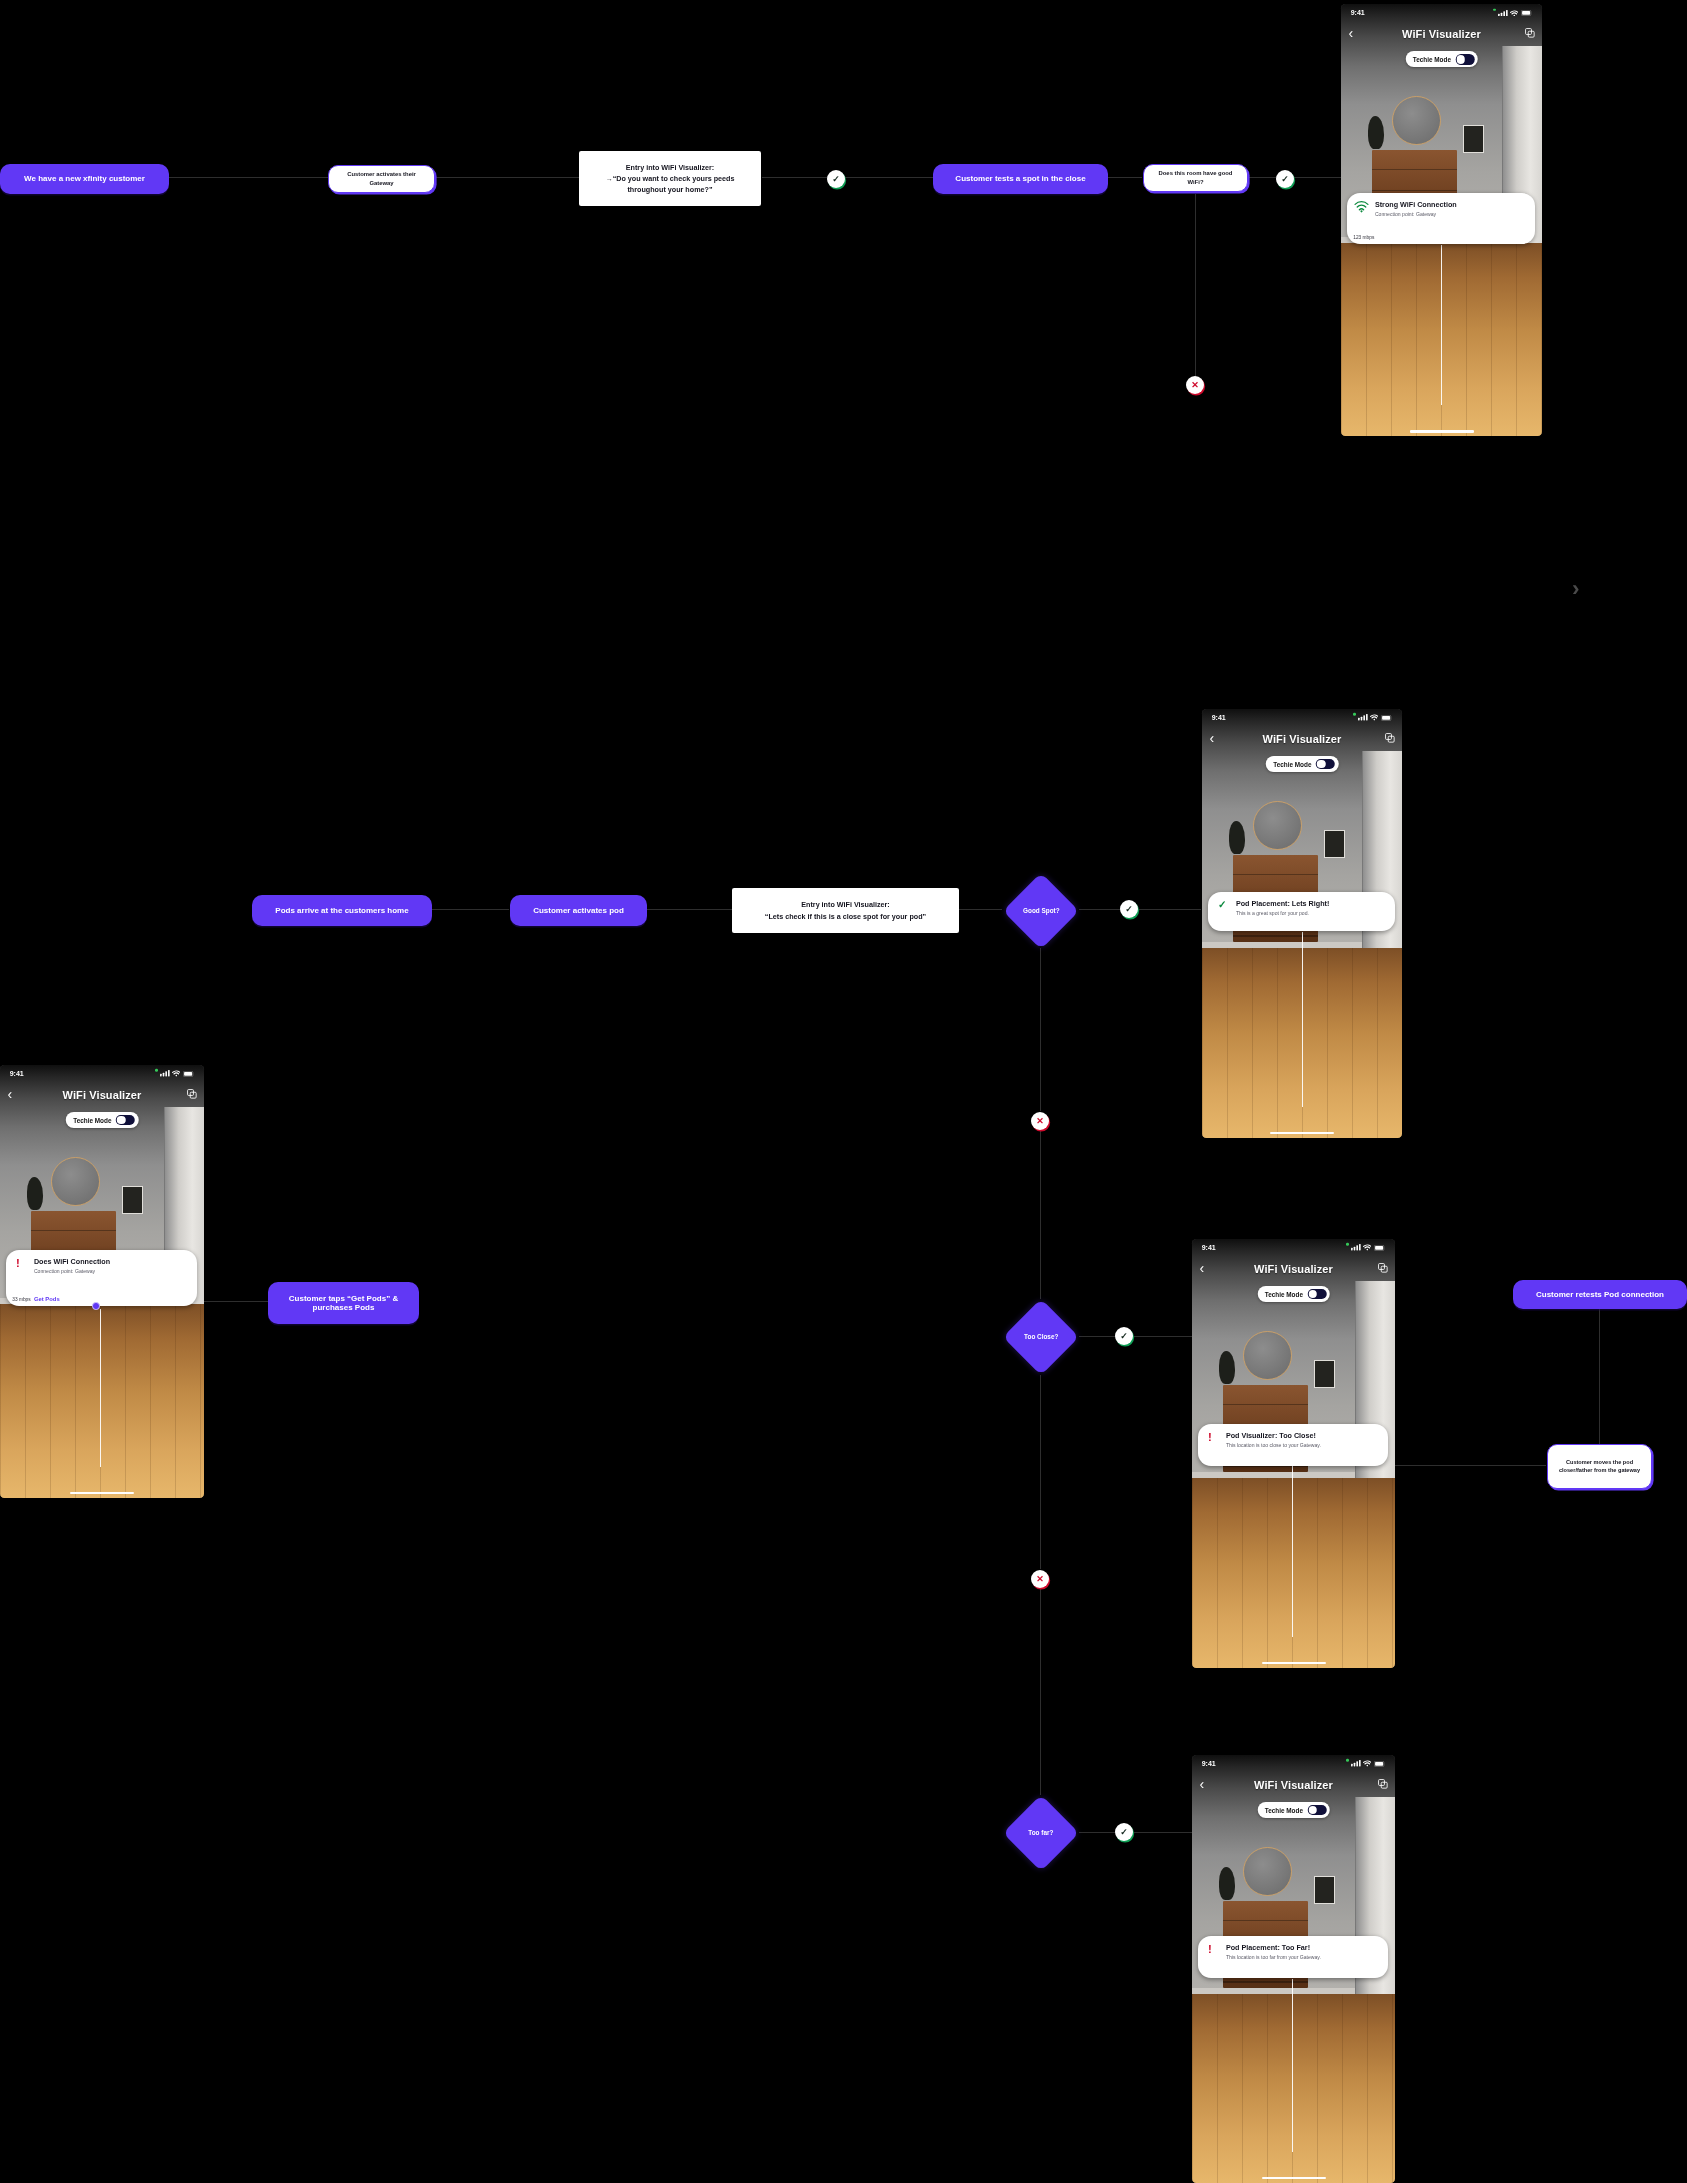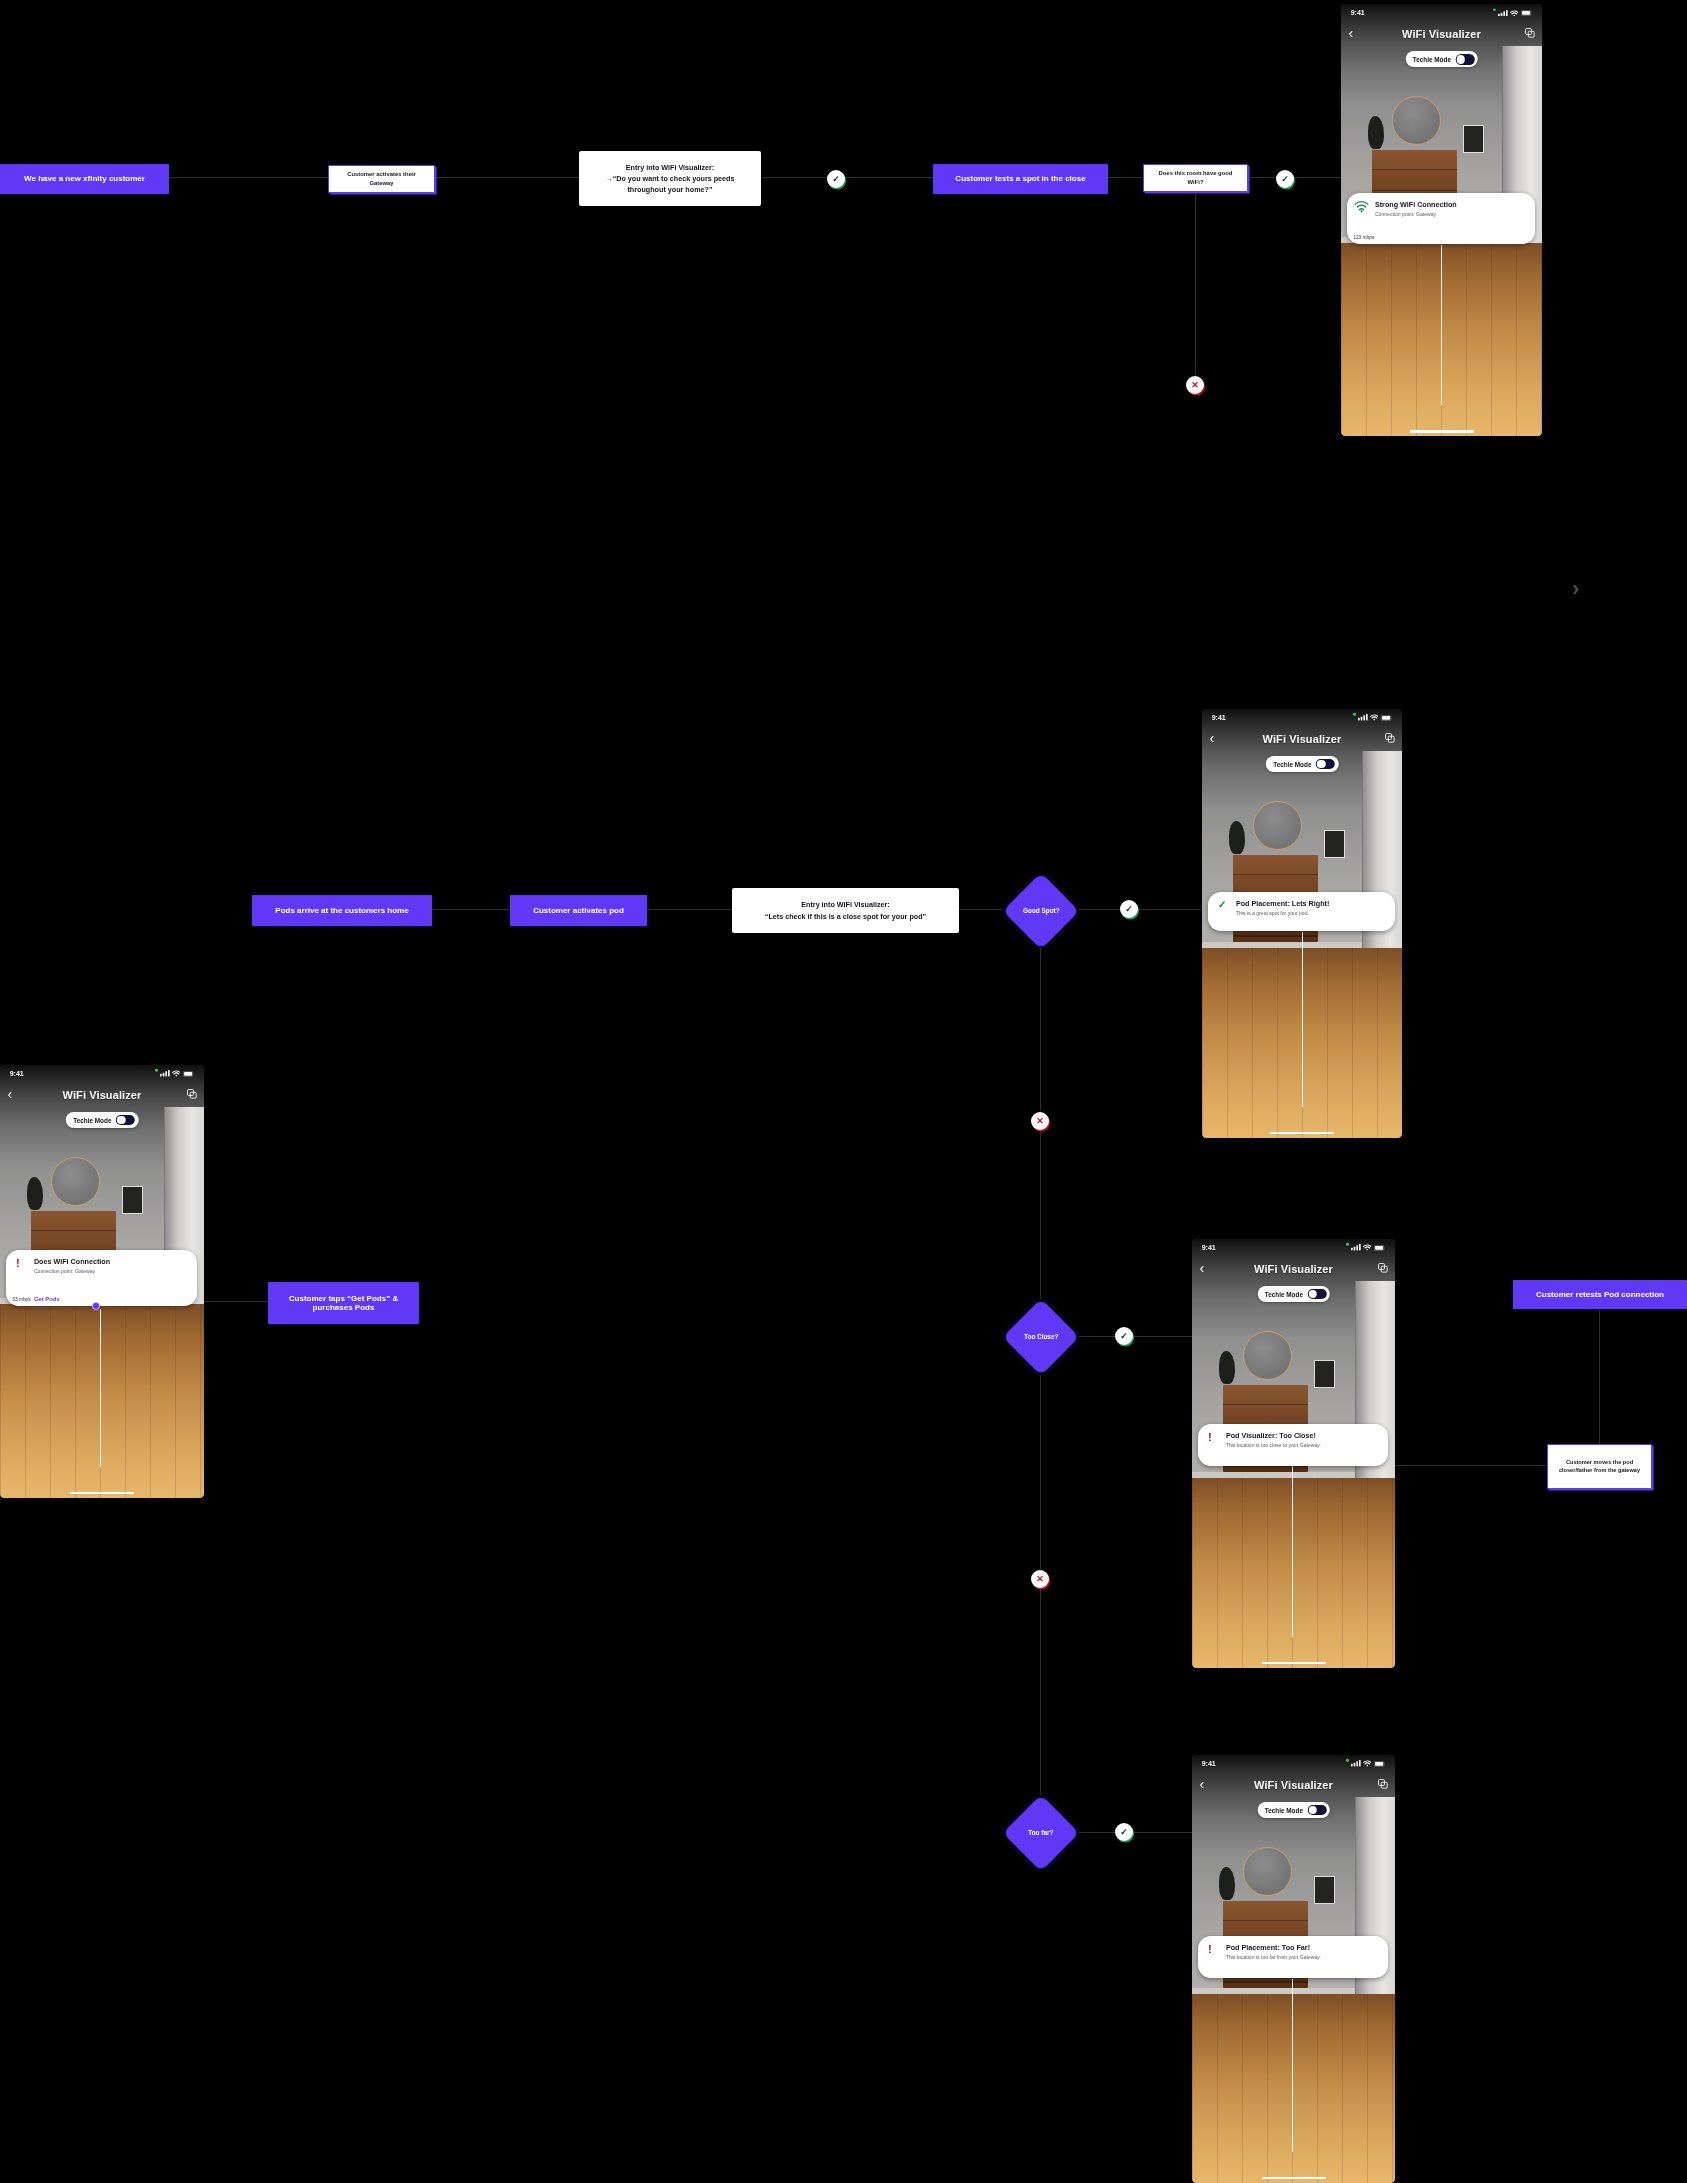--- a/index.html
+++ b/index.html
@@ -4,21 +4,21 @@
 <style>
   html,body{margin:0;padding:0;background:#000;}
   .canvas{position:relative;width:1687px;height:2183px;background:#000;font-family:"Liberation Sans",sans-serif;overflow:hidden;}
 
   
   .hline,.vline{position:absolute;background:#2e2e2e;}
   .hline{height:1.1px;}
   .vline{width:1.1px;}
 
   
-  .node{position:absolute;display:flex;align-items:center;justify-content:center;text-align:center;border-radius:1px;box-sizing:border-box;padding:3.2px 6.4px;}
+  .node{position:absolute;display:flex;align-items:center;justify-content:center;text-align:center;border-radius:10px;box-sizing:border-box;padding:3.2px 6.4px;}
   .node.purple{background:#6138F5;color:#fff;font-weight:bold;font-size:8px;box-shadow:0 1.6px 0 rgba(28,8,88,0.55);}
   .node.white{background:#fff;color:#14141e;font-weight:bold;}
   .node.white.bordered{border:1.1px solid #6138F5;box-shadow:1.6px 1.6px 0 #6138F5;font-size:5.9px;line-height:1.45;}
   .node.white.big{font-size:7.2px;line-height:1.55;border-radius:2.1px;}
   .node.white.small{font-size:5.6px;line-height:1.4;}
 
   .diamond{position:absolute;width:54px;height:54px;background:#6138F5;transform:rotate(45deg);border-radius:7.5px;display:flex;align-items:center;justify-content:center;box-shadow:0 0 6.4px rgba(97,56,245,0.35);}
   .diamond span{transform:rotate(-45deg);color:#fff;font-weight:bold;font-size:6.4px;text-align:center;line-height:1.2;}
 
   .badge{position:absolute;width:18px;height:18px;border-radius:50%;background:#fff;display:flex;align-items:center;justify-content:center;font-weight:bold;font-size:9px;}

